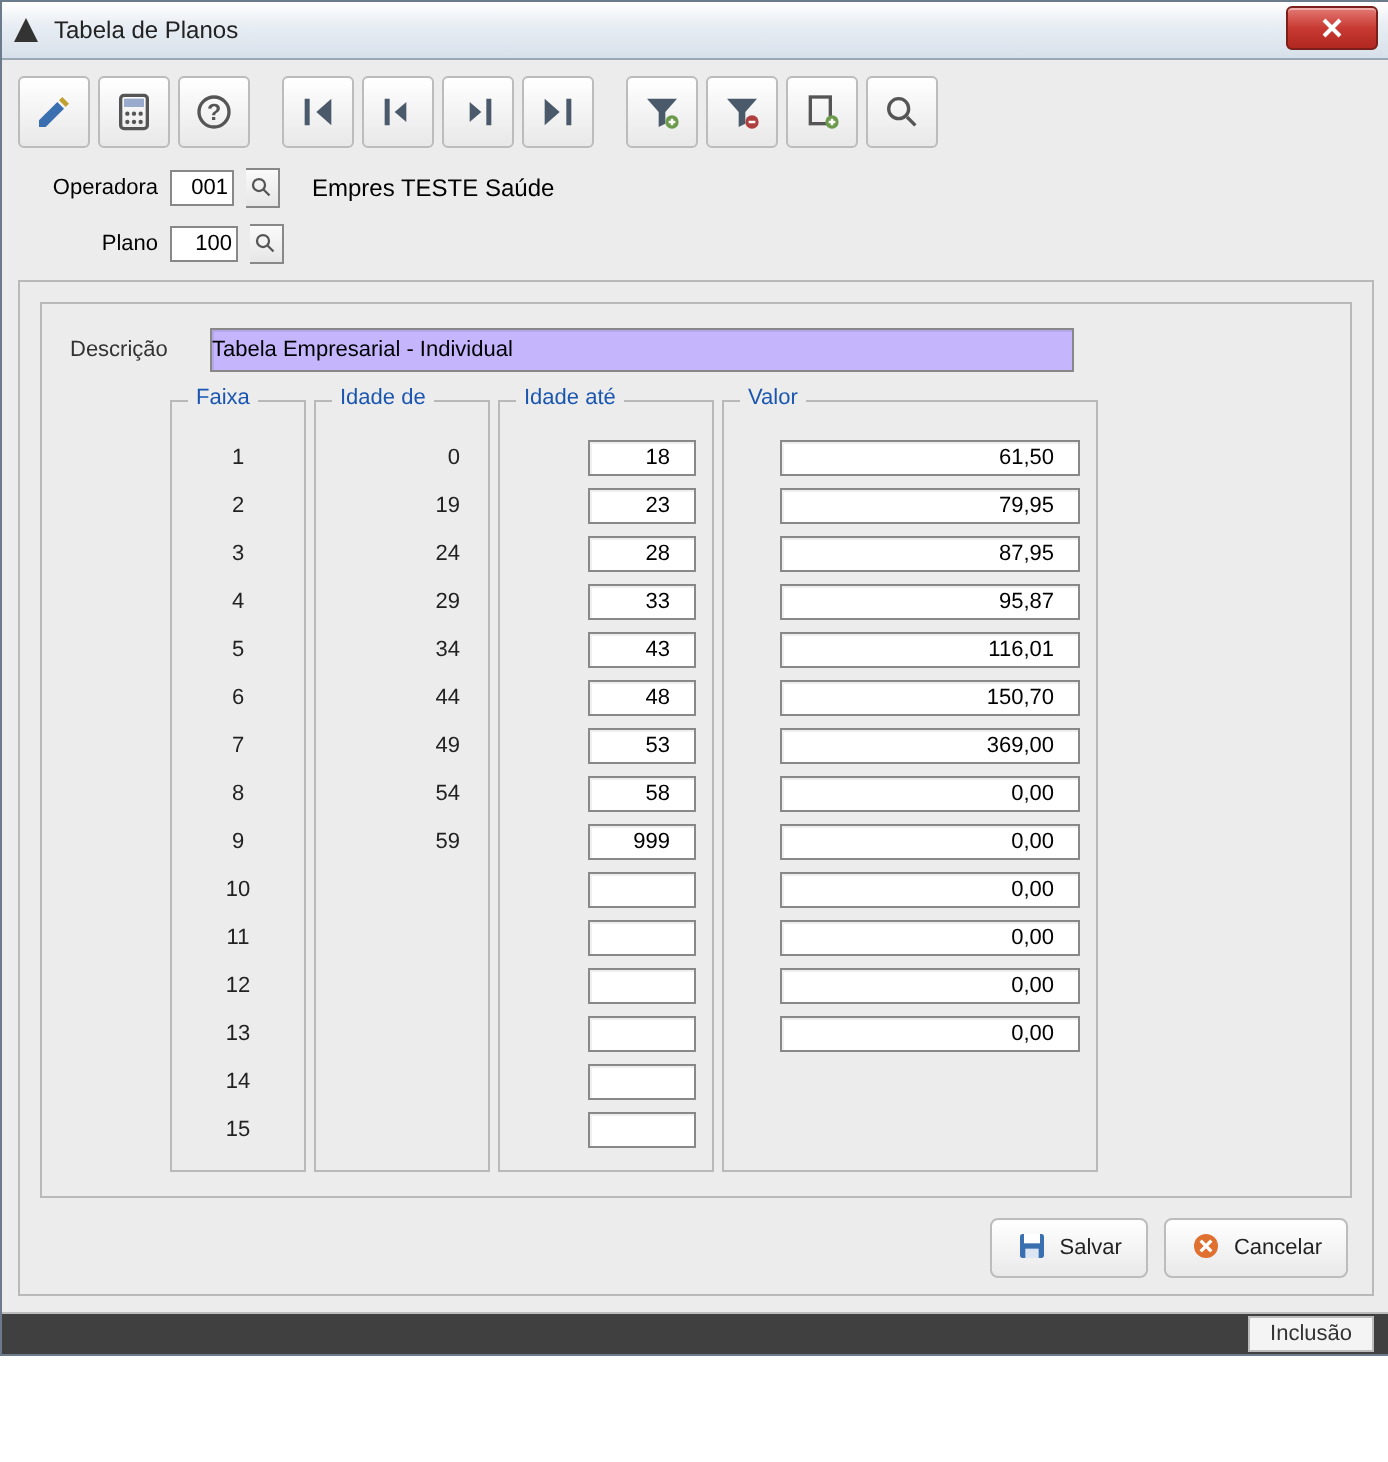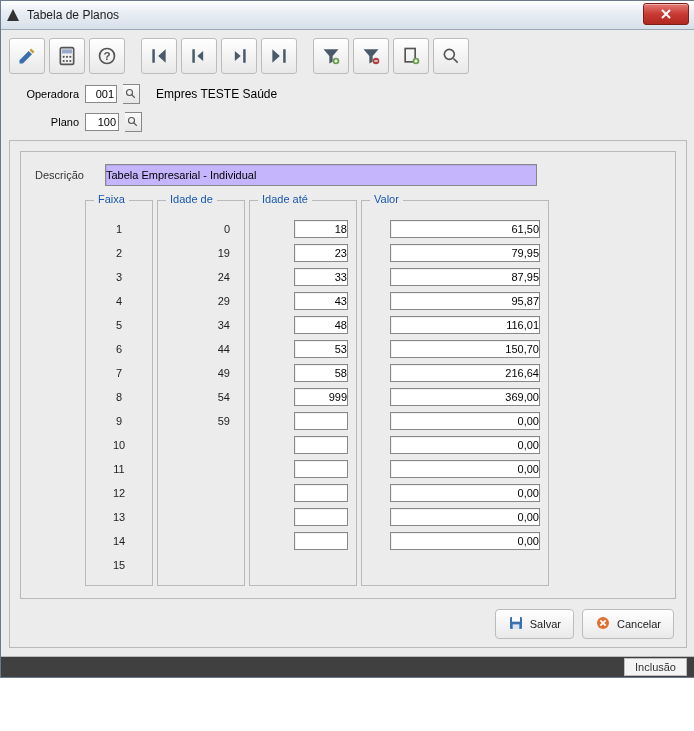--- a/index.html
+++ b/index.html
@@ -26,21 +26,21 @@
 .descrow input{flex:0 0 430px;height:20px;border:1px solid #888;background:#c4b5fd;font-size:11px;padding:0 0;box-sizing:content-box;box-shadow:inset 1px 1px 0 rgba(0,0,0,.08);position:relative}
 .grid{display:flex;gap:4px;margin-left:50px}
 .group{border:1px solid #b9b9b9;position:relative;padding:16px 8px 8px 8px;background:#ececec}
 .group .legend{position:absolute;top:-8px;left:8px;background:#ececec;padding:0 4px;color:#1a56b0;font-size:11px}
 .col-faixa{width:50px}
 .col-idadede{width:70px}
 .col-idadeate{width:90px}
 .col-valor{width:170px}
 .cell{height:24px;display:flex;align-items:center;justify-content:flex-end;padding-right:4px;font-size:11px;color:#222}
 .col-faixa .cell{justify-content:center;padding:0}
-.field{height:18px;border:1px solid #888;background:#fff;text-align:right;padding:0 0;font-size:11px;box-sizing:border-box;width:100%;box-shadow:inset 1px 1px 0 rgba(0,0,0,.06)}
+.field{height:18px;border:1px solid #888;background:#fff;text-align:right;padding:0 12px;font-size:11px;box-sizing:border-box;width:100%;box-shadow:inset 1px 1px 0 rgba(0,0,0,.06)}
 .col-idadede .cell{padding:0}
 .col-idadede .txt{width:100%;text-align:right;padding-right:6px}
 .col-idadeate .cell,.col-valor .cell{padding:0}
 .col-idadeate .field{width:54px;margin-left:auto}
 .col-valor .field{width:150px;margin-left:auto}
 .btnbar{display:flex;justify-content:flex-end;gap:8px;margin-top:10px;padding-right:2px}
 .btn{height:28px;background:linear-gradient(180deg,#ffffff,#e9e9e9);border:1px solid #bcbcbc;border-radius:4px;display:flex;align-items:center;gap:6px;padding:0 12px;font-size:11px;color:#222}
 .btn svg{width:16px;height:16px}
 .statusbar{height:20px;border-top:1px solid #bcbcbc;background:#404040;display:flex;justify-content:flex-end;align-items:center;padding:0 8px;color:#333}
 .statusbar .cell-s{border:1px solid #bcbcbc;background:#f4f4f4;height:16px;padding:0 10px;display:flex;align-items:center}
@@ -243,20 +243,23 @@
           <div class="group col-idadeate">
             <span class="legend">Idade até</span>
             <div id="col-ate-body">
                 <div class="cell">
                   <input class="field" value="18" style="">
                 </div>
                 <div class="cell">
                   <input class="field" value="23" style="">
                 </div>
                 <div class="cell">
+                  <input class="field" value="28" style="">
+                </div>
+                <div class="cell">
                   <input class="field" value="33" style="">
                 </div>
                 <div class="cell">
                   <input class="field" value="43" style="">
                 </div>
                 <div class="cell">
                   <input class="field" value="48" style="">
                 </div>
                 <div class="cell">
                   <input class="field" value="53" style="">
@@ -300,23 +303,20 @@
                   <input class="field" value="87,95" style="">
                 </div>
                 <div class="cell">
                   <input class="field" value="95,87" style="">
                 </div>
                 <div class="cell">
                   <input class="field" value="116,01" style="">
                 </div>
                 <div class="cell">
                   <input class="field" value="150,70" style="">
-                </div>
-                <div class="cell">
-                  <input class="field" value="216,64" style="">
                 </div>
                 <div class="cell">
                   <input class="field" value="369,00" style="">
                 </div>
                 <div class="cell">
                   <input class="field" value="0,00" style="">
                 </div>
                 <div class="cell">
                   <input class="field" value="0,00" style="">
                 </div>

